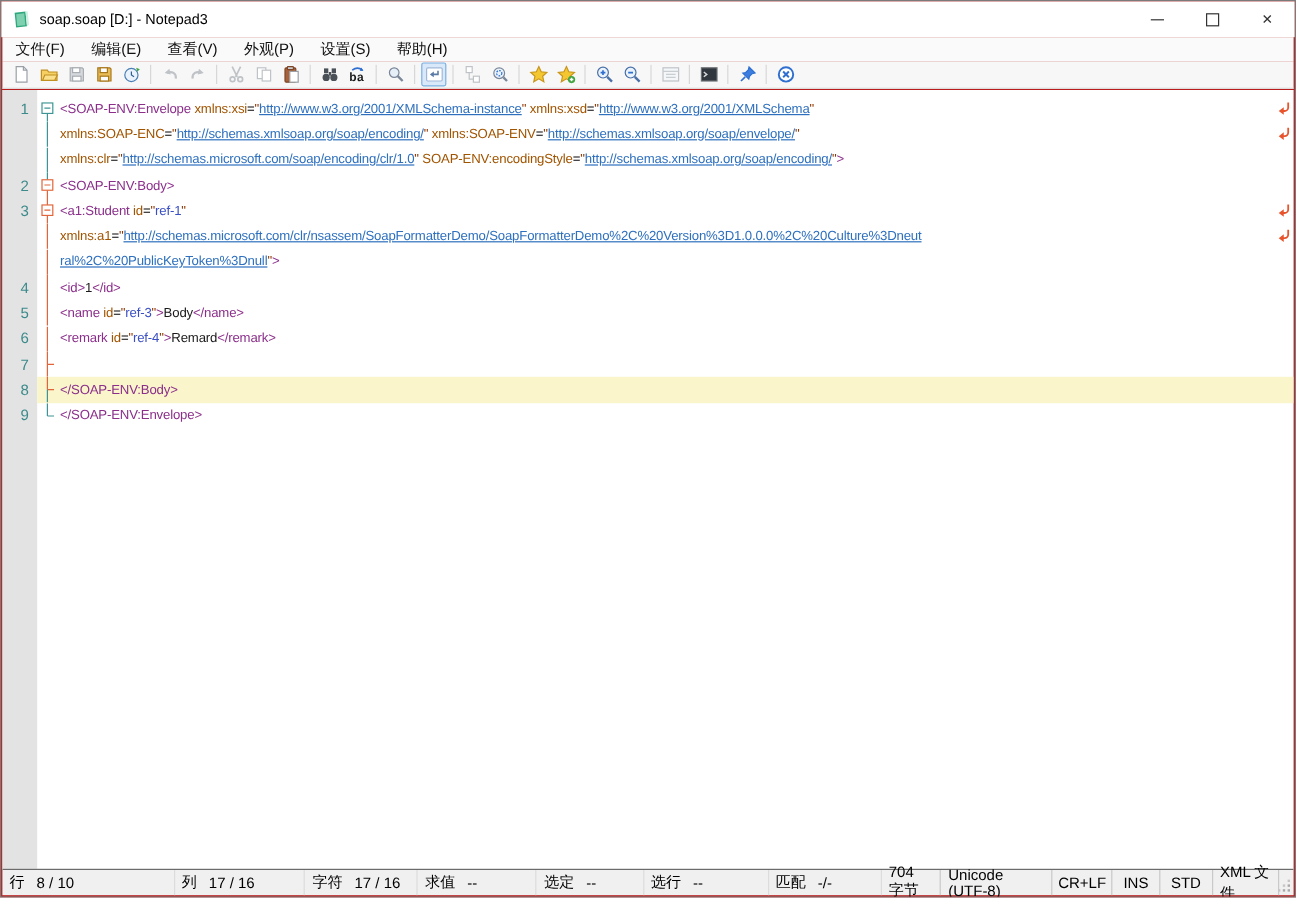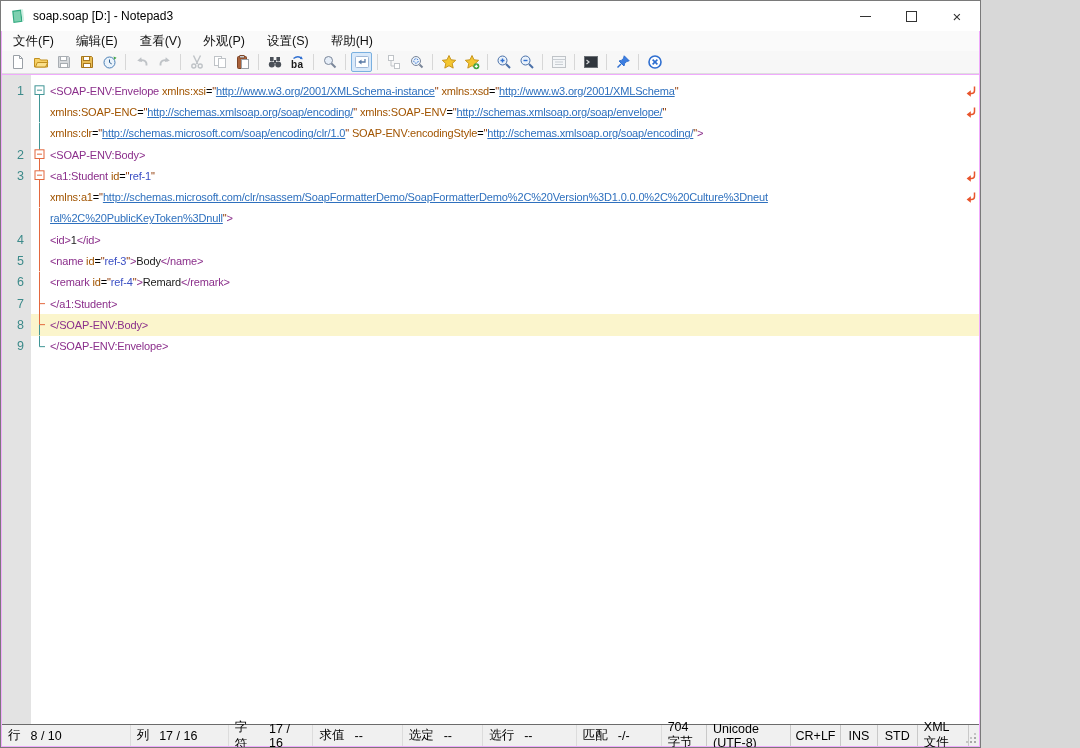--- a/index.html
+++ b/index.html
@@ -1,16 +1,16 @@
 <!DOCTYPE html>
 <html style="--tag: #8B2F8B; --attr: #A15400; --quote: #8E3600; --url: #2E70BE; --value: #3B4FC4; --text: #1A1A1A; --line-highlight: #FBF5CC; --line-number: #3C8A8A;"><head>
 <meta charset="utf-8">
 <style>
   html,body{margin:0;padding:0;background:#d8d8d8;font-family:"Liberation Sans","DejaVu Sans",sans-serif;}
-  .window{position:relative;width:981px;height:748px;box-sizing:border-box;background:#f0abfc;
+  .window{position:relative;width:1080px;height:748px;box-sizing:border-box;background:#b91c1c;
     border:1px solid #7a7a7a;overflow:hidden;}
   
   .titlebar{position:absolute;top:0;left:0;right:0;height:30px;background:#fff;display:flex;align-items:center;}
   .app-icon{width:17px;height:17px;margin-left:8px;flex:0 0 auto;}
   .title-text{margin-left:7px;font-size:12px;color:#000;}
   .win-controls{margin-left:auto;display:flex;height:30px;}
   .win-btn{width:46px;height:30px;display:flex;align-items:center;justify-content:center;color:#333;}
   .glyph-min{width:11px;height:1px;background:#333;}
   .glyph-max{width:9px;height:9px;border:1px solid #333;}
   .glyph-close{font-size:15px;line-height:1;color:#333;}
@@ -427,21 +427,20 @@
           <div class="cell-code"><span class="tk-tag">&lt;remark</span><span class="tk-pln"> </span><span class="tk-attr">id</span><span class="tk-pln">=</span><span class="tk-q">"</span><span class="tk-val">ref-4</span><span class="tk-q">"</span><span class="tk-tag">&gt;</span><span class="tk-txt">Remard</span><span class="tk-tag">&lt;/remark&gt;</span></div>
         </div>
         <div class="row">
           <div class="cell-num">7</div>
           <div class="cell-fold">
             <svg viewBox="0 0 17 22" preserveAspectRatio="none">
               <line x1="8.5" y1="0" x2="8.5" y2="22" stroke="#E2653A" stroke-width="1"></line>
               <line x1="8.5" y1="11" x2="14" y2="11" stroke="#E2653A" stroke-width="1"></line>
             </svg>
           </div>
-          <div class="cell-code"><span class="tk-tag">&lt;/a1:Student&gt;</span></div>
         </div>
         <div class="row hl">
           <div class="cell-num">8</div>
           <div class="cell-fold">
             <svg viewBox="0 0 17 22" preserveAspectRatio="none">
               <line x1="8.5" y1="0" x2="8.5" y2="11" stroke="#E2653A" stroke-width="1"></line>
               <line x1="8.5" y1="11" x2="14" y2="11" stroke="#E2653A" stroke-width="1"></line>
               <line x1="8.5" y1="11" x2="8.5" y2="22" stroke="#3D9494" stroke-width="1"></line>
             </svg>
           </div>

